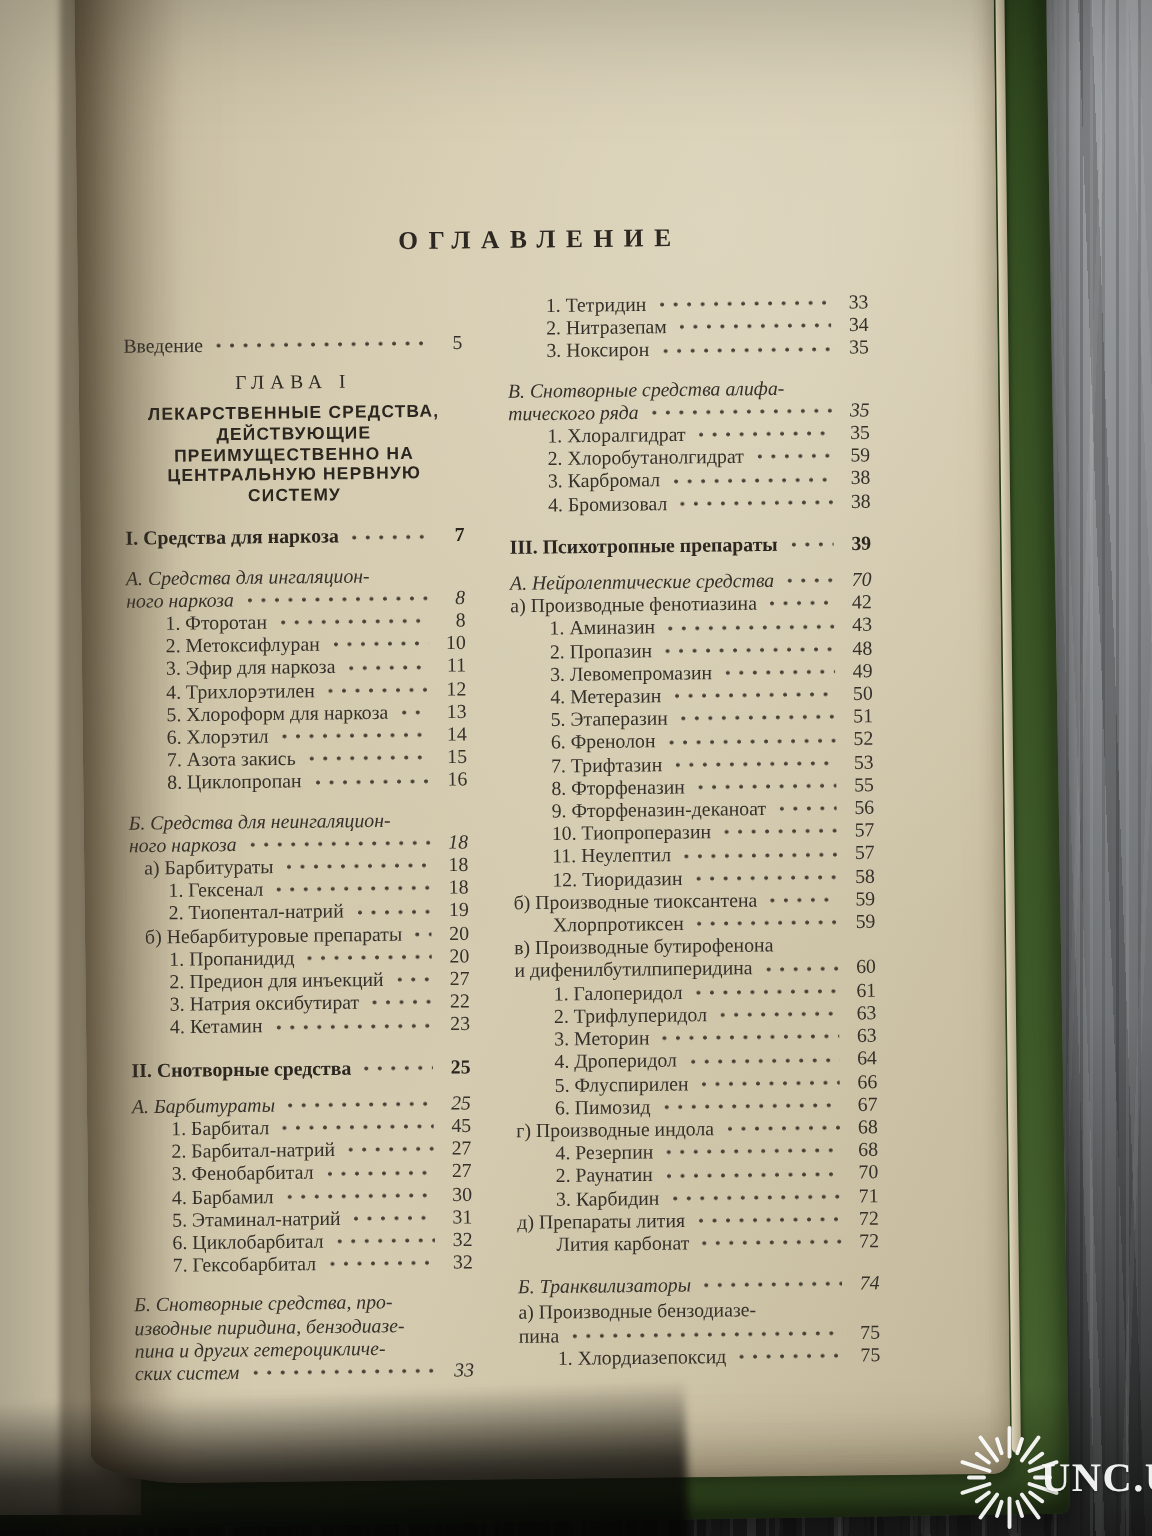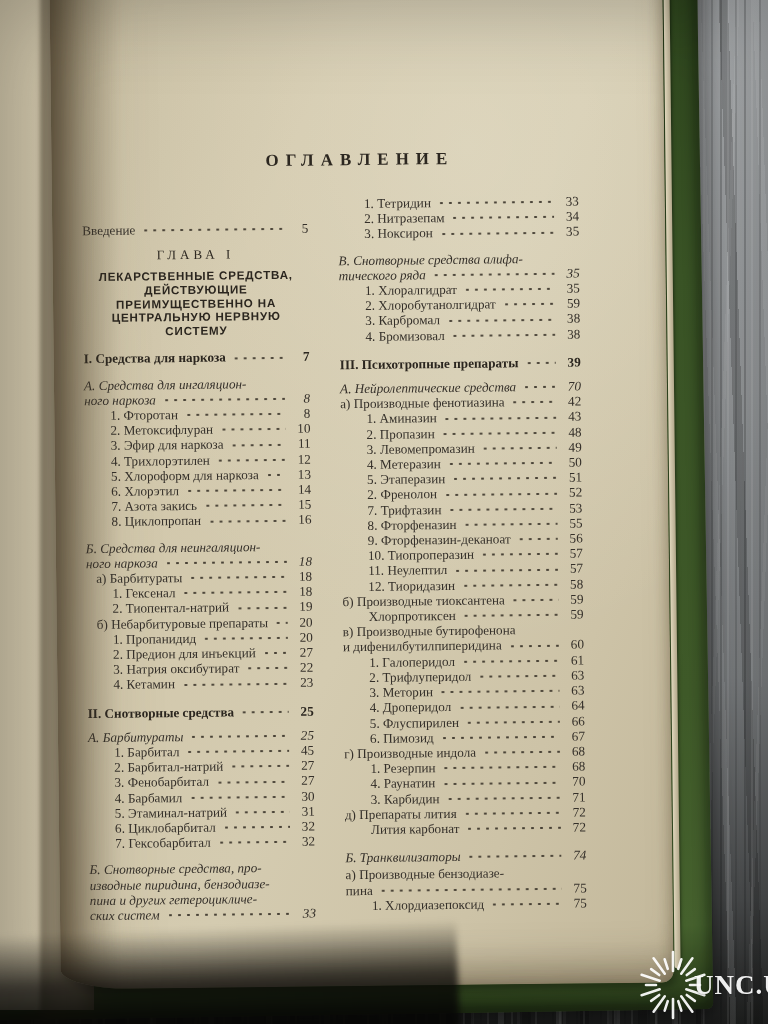--- a/index.html
+++ b/index.html
@@ -466,21 +466,21 @@
             </div>
             <div class="entry ind2">
               <div class="row">
                 <span class="lbl">5. Этаперазин</span>
                 <span class="dots"></span>
                 <span class="num">51</span>
               </div>
             </div>
             <div class="entry ind2">
               <div class="row">
-                <span class="lbl">2. Френолон</span>
+                <span class="lbl">6. Френолон</span>
                 <span class="dots"></span>
                 <span class="num">52</span>
               </div>
             </div>
             <div class="entry ind2">
               <div class="row">
                 <span class="lbl">7. Трифтазин</span>
                 <span class="dots"></span>
                 <span class="num">53</span>
               </div>
@@ -586,28 +586,28 @@
             </div>
             <div class="entry">
               <div class="row">
                 <span class="lbl">г) Производные индола</span>
                 <span class="dots"></span>
                 <span class="num">68</span>
               </div>
             </div>
             <div class="entry ind2">
               <div class="row">
-                <span class="lbl">1. Резерпин</span>
+                <span class="lbl">4. Резерпин</span>
                 <span class="dots"></span>
                 <span class="num">68</span>
               </div>
             </div>
             <div class="entry ind2">
               <div class="row">
-                <span class="lbl">4. Раунатин</span>
+                <span class="lbl">2. Раунатин</span>
                 <span class="dots"></span>
                 <span class="num">70</span>
               </div>
             </div>
             <div class="entry ind2">
               <div class="row">
                 <span class="lbl">3. Карбидин</span>
                 <span class="dots"></span>
                 <span class="num">71</span>
               </div>

